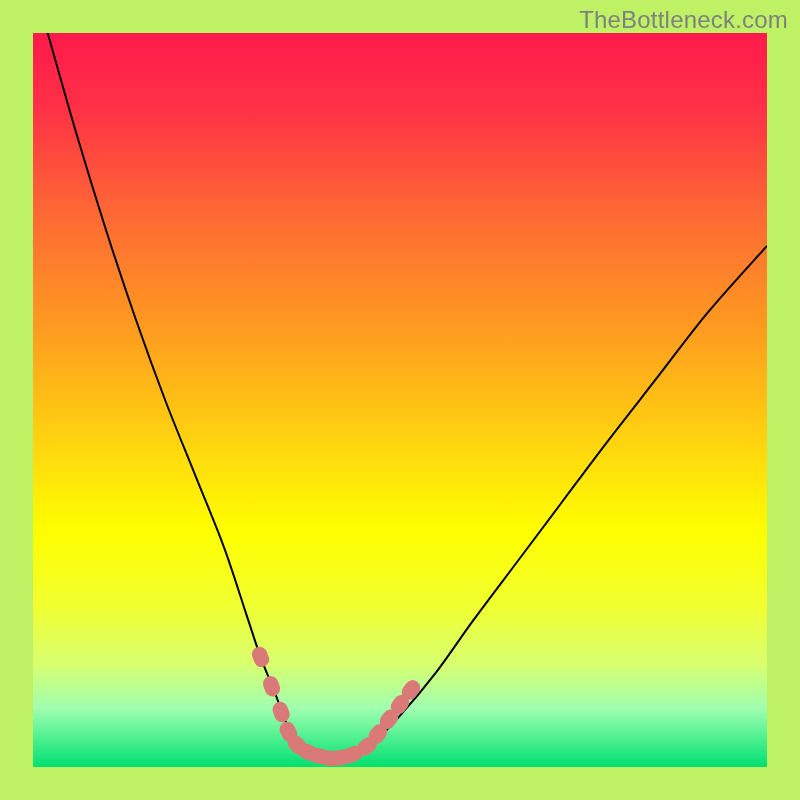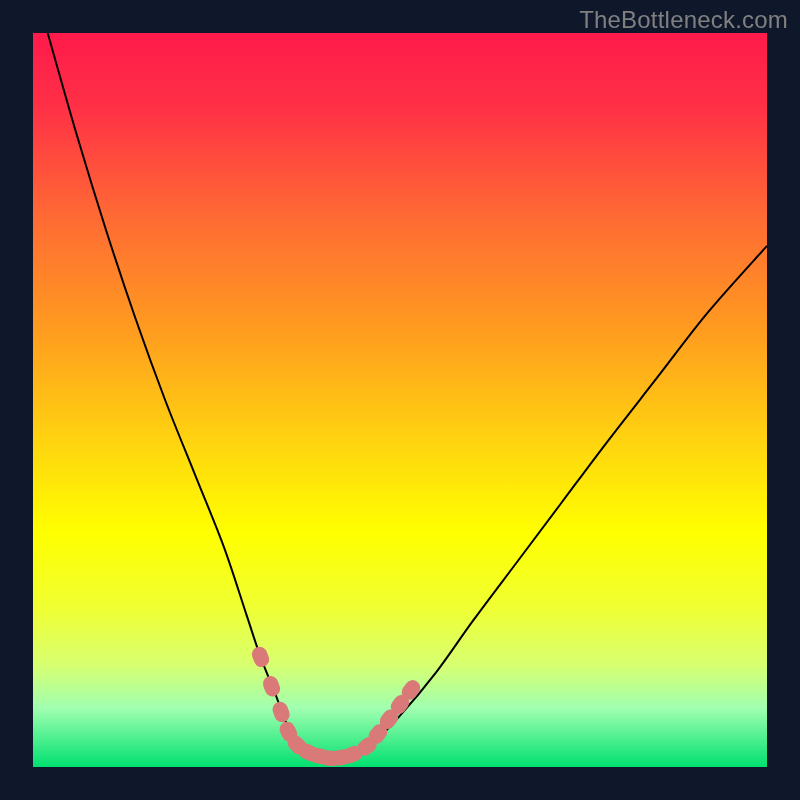--- a/index.html
+++ b/index.html
@@ -10,21 +10,21 @@
     background: #000;
     overflow: hidden;
     font-family: Arial, Helvetica, sans-serif;
   }
   .frame {
     position: absolute;
     left: 0;
     top: 0;
     width: 800px;
     height: 800px;
-    background: #0f172a;
+    background: #bef264;
   }
   .plot {
     position: absolute;
     left: 33px;
     top: 33px;
     width: 734px;
     height: 734px;
     overflow: hidden;
   }
   .watermark {

